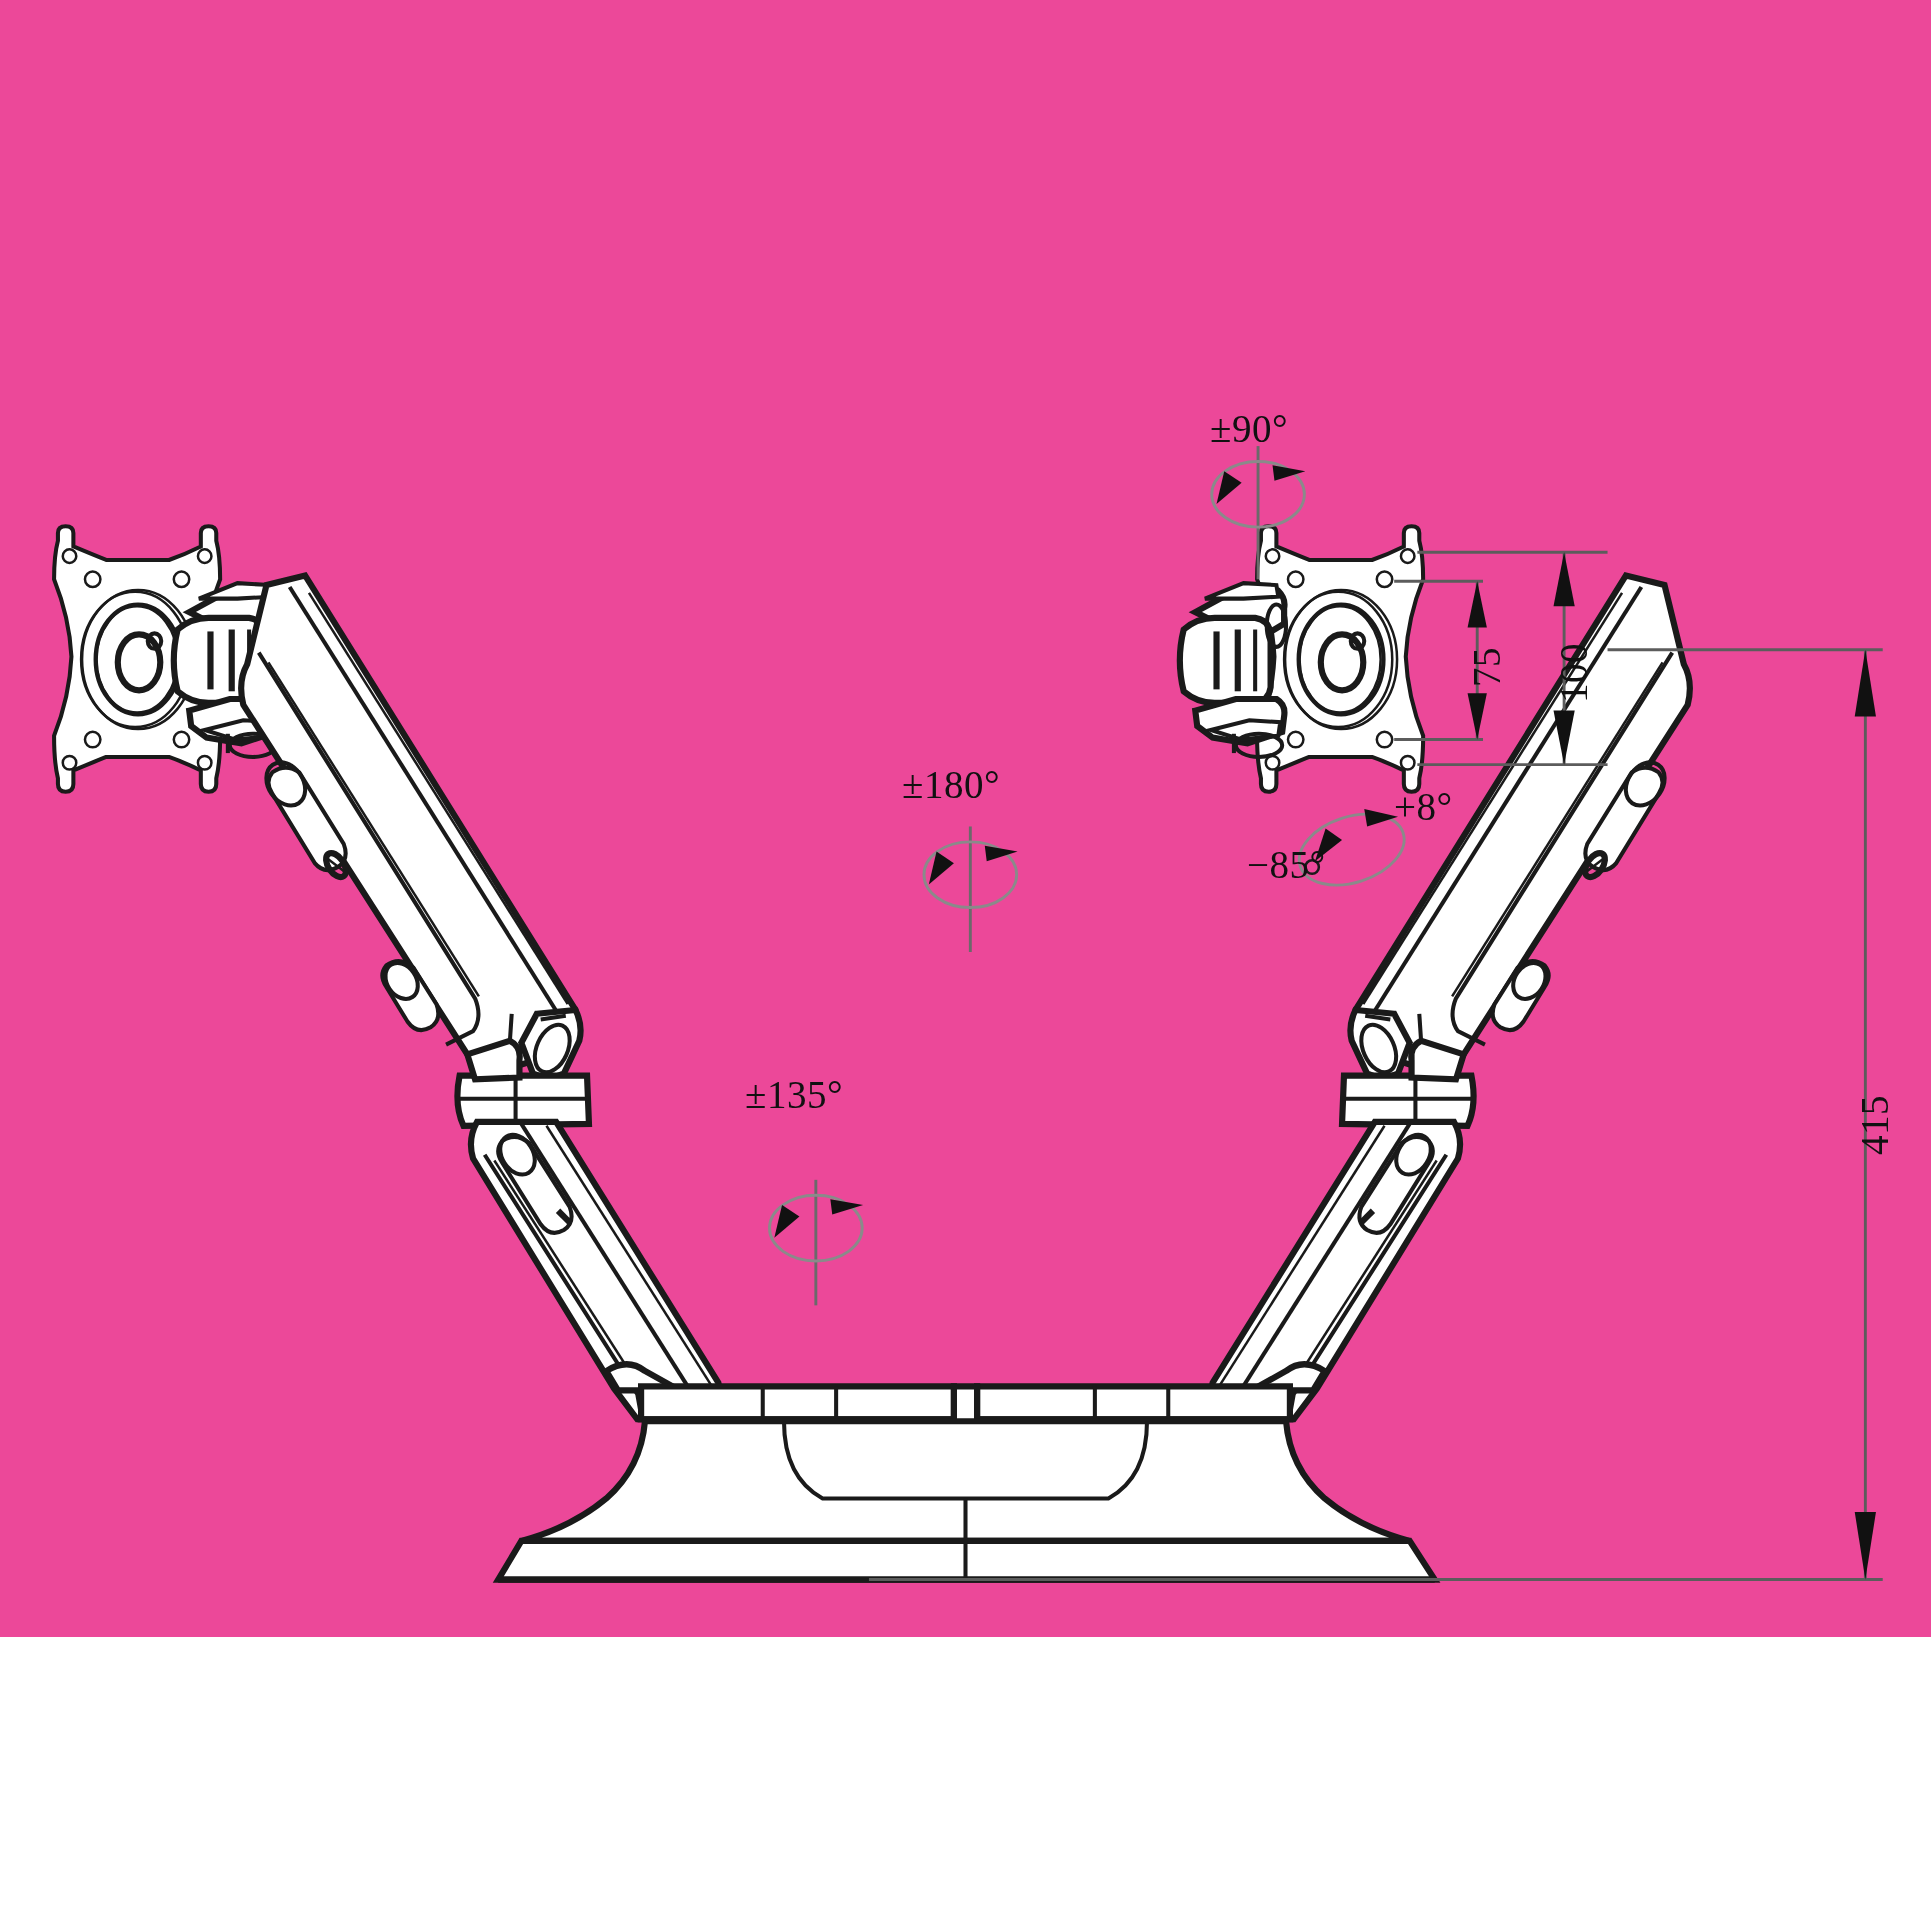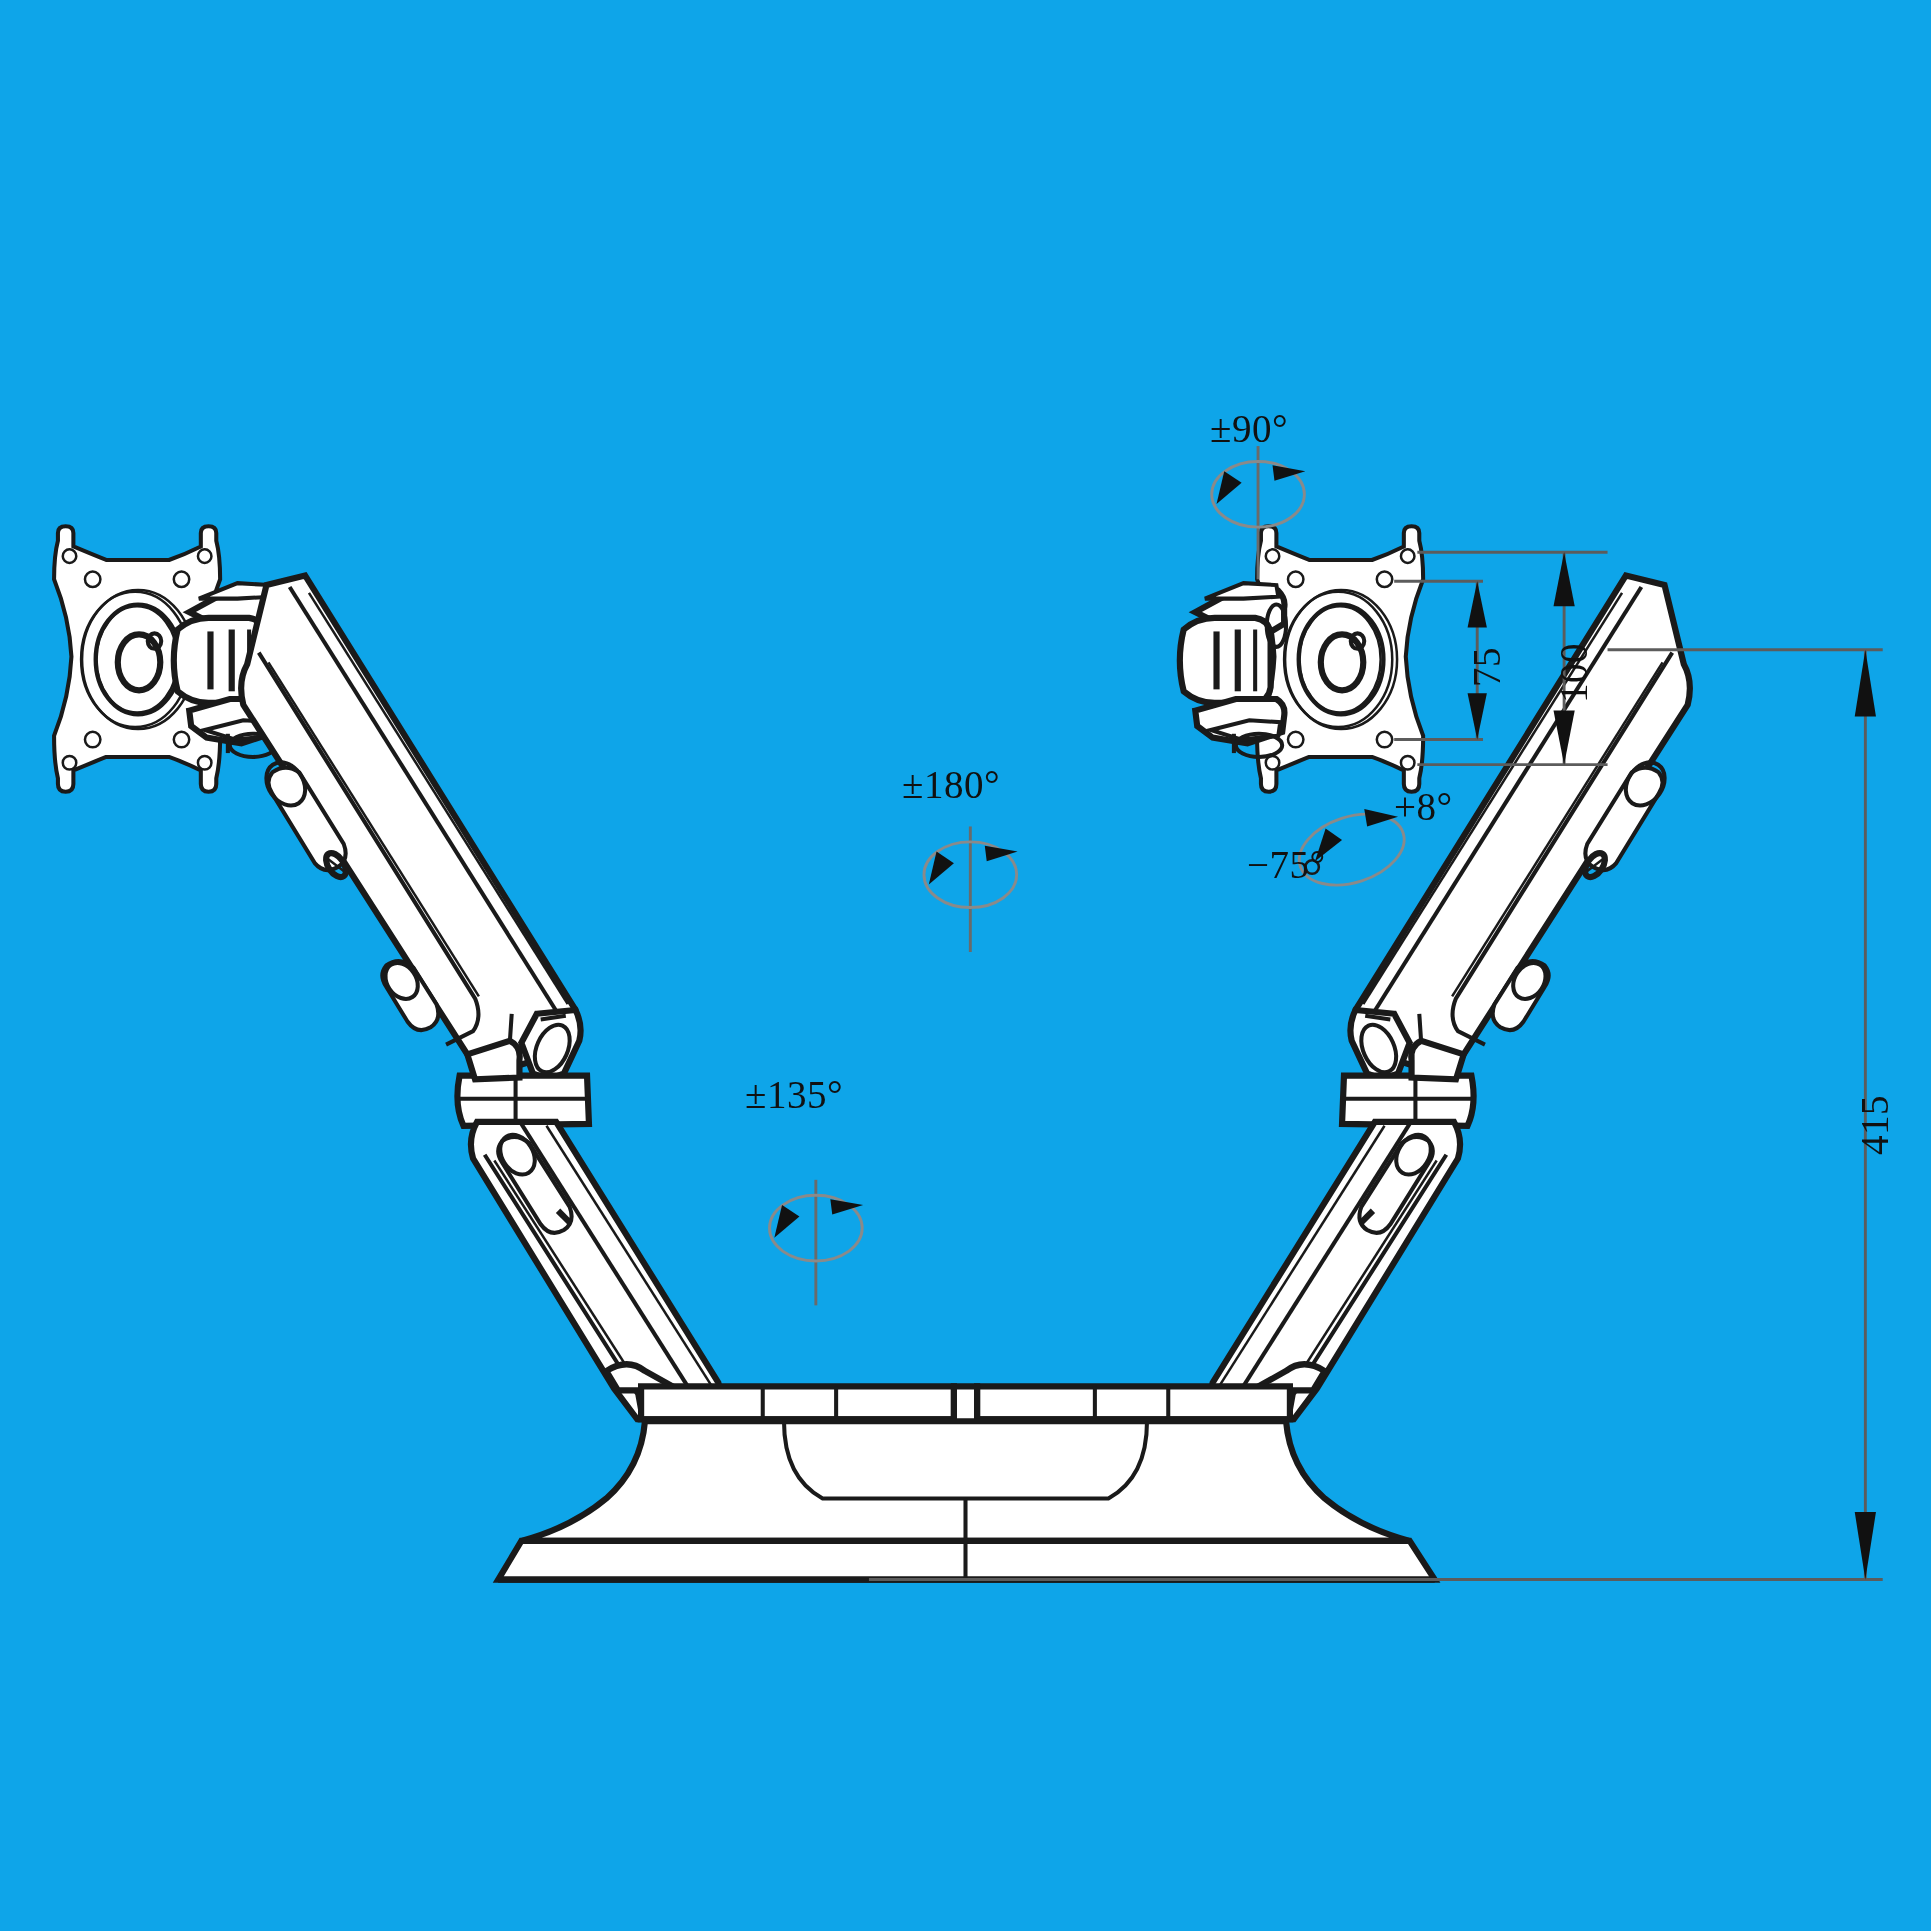--- a/index.html
+++ b/index.html
@@ -1,21 +1,21 @@
 <!DOCTYPE html>
 <html><head>
 <meta charset="utf-8">
 <style>
   html,body{margin:0;padding:0;background:#ffffff;}
   body{
     width:1931px;height:1931px;
     font-family:"Liberation Serif", serif;
     overflow:hidden;
   }
-  #stage{position:relative;width:1931px;height:1931px;background:#0ea5e9;}
+  #stage{position:relative;width:1931px;height:1637px;background:#ec4899;}
   svg#drawing{position:absolute;left:0;top:0;width:1931px;height:1931px;display:block;}
   .ink{fill:none;stroke:#1a1a1a;}
   .thin{stroke-width:2.6;}
   .med{stroke-width:4.2;}
   .thick{stroke-width:6.4;}
   .dimline{fill:none;stroke:#5c5c5c;stroke-width:3;}
   .dimarrow{fill:#111111;stroke:none;}
   .rotline{fill:none;stroke:#6a6a6a;stroke-width:3;}
   .rotellipse{fill:none;stroke:#8a8a8a;stroke-width:3;}
   .rotarrow{fill:#111111;stroke:none;}
@@ -390,21 +390,21 @@
     </g>
 
   </svg>
 
   <div class="lbl lbl-ang" style="left:1210px; top:406px;">±90°</div>
 
   <div class="lbl lbl-ang" style="left:902px; top:762px;">±180°</div>
 
   <div class="lbl lbl-ang" style="left:1394px; top:784px;">+8°</div>
 
-  <div class="lbl lbl-ang" style="left:1247px; top:842px;">−75°</div>
+  <div class="lbl lbl-ang" style="left:1247px; top:842px;">−85°</div>
 
   <div class="lbl lbl-ang" style="left:745px; top:1072px;">±135°</div>
 
   <div class="lbl lbl-dim rot90" style="left:1464px; top:687px;">75</div>
 
   <div class="lbl lbl-dim rot90" style="left:1551px; top:703px;">100</div>
 
   <div class="lbl lbl-dim rot90" style="left:1852px; top:1155px;">415</div>
 
 </div>

